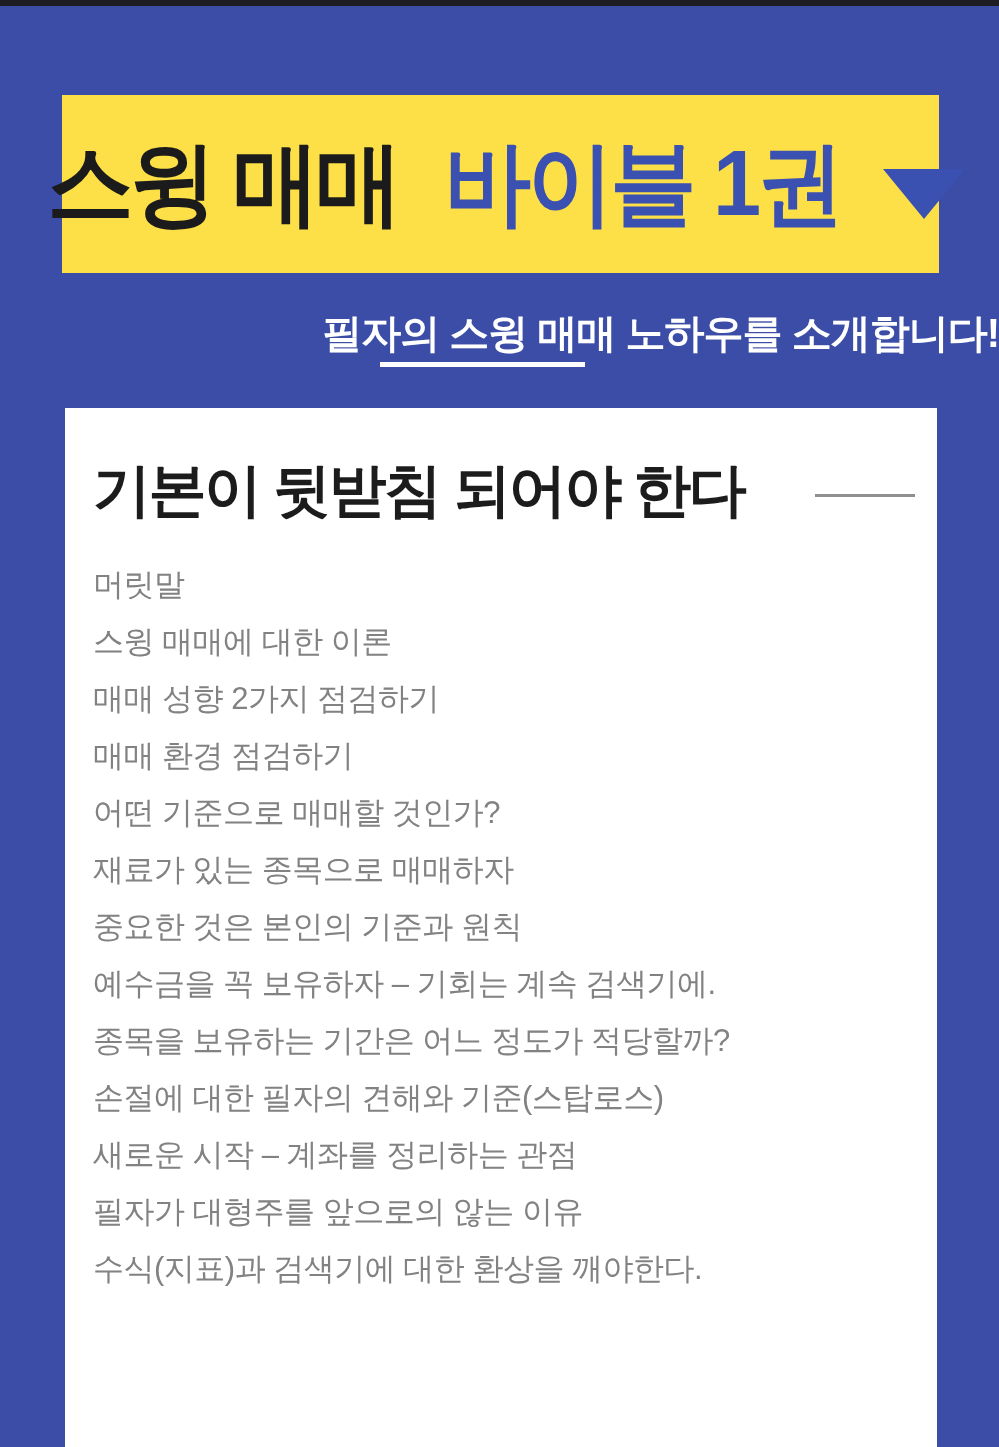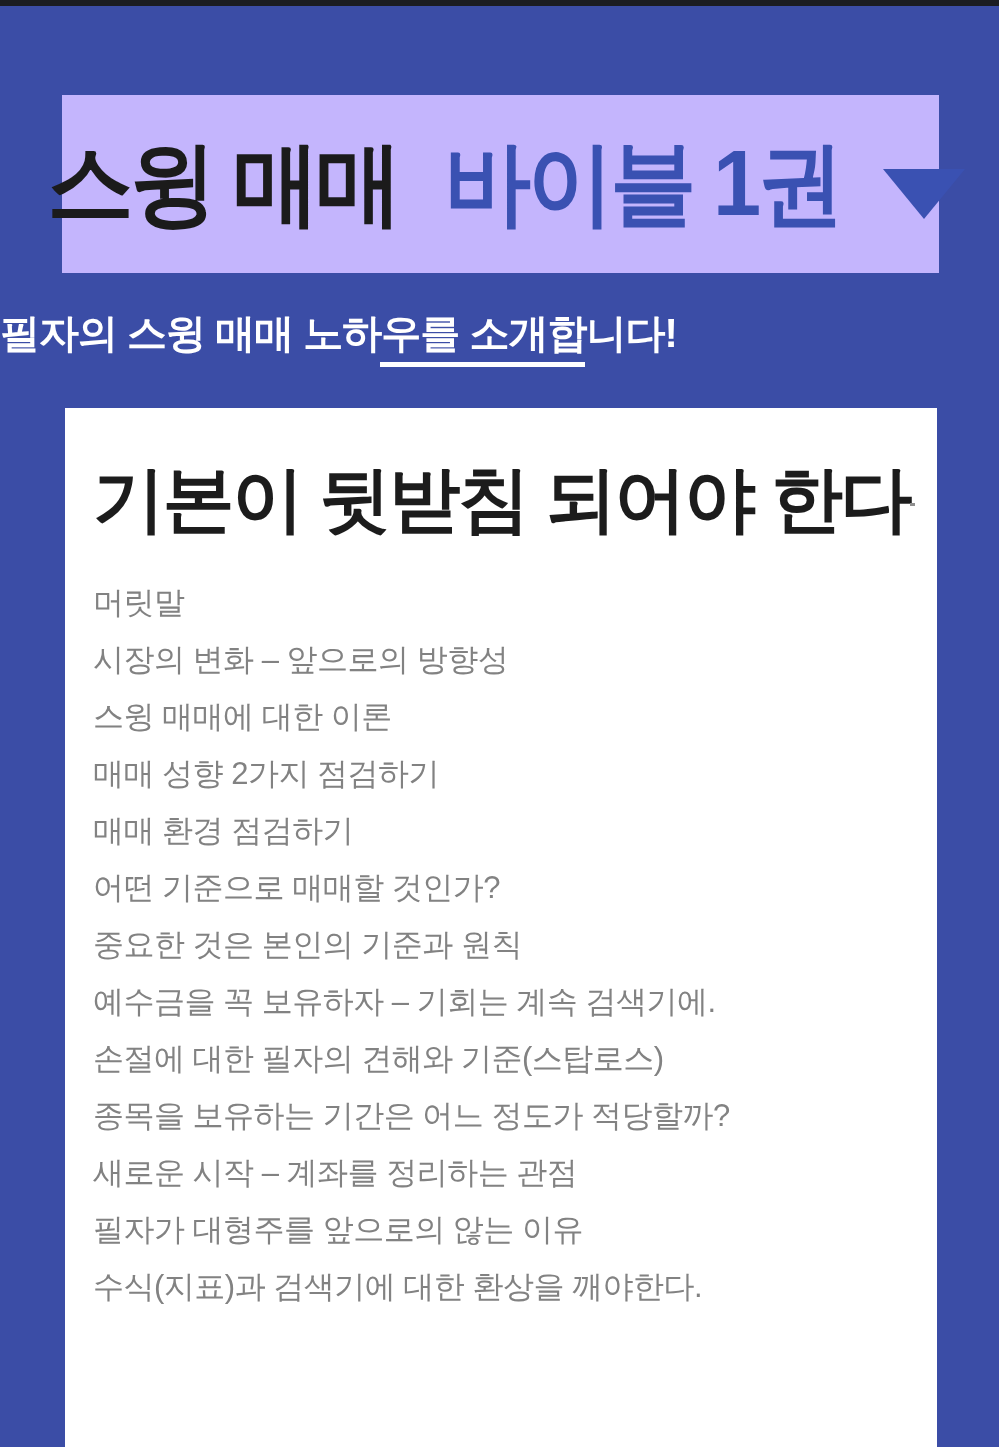--- a/index.html
+++ b/index.html
@@ -11,21 +11,21 @@
     position: relative;
   }
   .top-bar {
     position: absolute; top: 0; left: 0;
     width: 999px; height: 6px;
     background: #1B1D22;
   }
   .banner {
     position: absolute; left: 62px; top: 95px;
     width: 877px; height: 178px;
-    background: #c4b5fd;
+    background: #fde047;
     display: flex; align-items: center; justify-content: center;
   }
   .banner .title-black {
     font-size: 92px; font-weight: 900; color: #1B1B1B;
     letter-spacing: -4px; white-space: nowrap;
     transform: scaleX(0.94); transform-origin: center;
   }
   .banner .title-blue {
     font-size: 92px; font-weight: 900; color: #3A51B2;
     letter-spacing: -4px; white-space: nowrap; margin-left: 22px;
@@ -33,40 +33,40 @@
   }
   .banner .triangle-down {
     width: 0; height: 0; margin-left: 30px;
     border-left: 41px solid transparent;
     border-right: 41px solid transparent;
     border-top: 50px solid #3A51B2;
     transform: translateY(10px);
   }
   .subtitle {
     position: absolute; left: 0; top: 306px;
-    width: 999px; text-align: left;
+    width: 999px; text-align: right;
     font-size: 40px; font-weight: 700; color: #FFFFFF;
     letter-spacing: -1px;
   }
   .subtitle-underline {
     position: absolute; left: 380px; top: 362px;
     width: 205px; height: 5px; background: #FFFFFF;
   }
   .card {
     position: absolute; left: 65px; top: 408px;
     width: 872px; height: 1039px;
     background: #FFFFFF;
     box-sizing: border-box;
   }
   .heading-row {
     display: flex; align-items: center;
     padding: 44px 22px 0 28px;
   }
   .card-heading {
-    font-size: 72px; font-weight: 900; color: #1C1C1C;
+    font-size: 58px; font-weight: 900; color: #1C1C1C;
     letter-spacing: -2.5px; white-space: nowrap;
     margin: 0;
   }
   .heading-rule {
     margin-left: auto;
     width: 100px; height: 3px;
     background: #8F8F8F;
     margin-top: 8px;
   }
   .toc-list {
@@ -94,26 +94,26 @@
 <div class="subtitle">필자의 스윙 매매 노하우를 소개합니다!</div>
 <div class="subtitle-underline"></div>
 
 <div class="card">
   <div class="heading-row">
     <h1 class="card-heading">기본이 뒷받침 되어야 한다</h1>
     <div class="heading-rule"></div>
   </div>
   <ul class="toc-list">
     <li>머릿말</li>
-    <li>시장의 변화 – 앞으로의 방향성</li>
     <li>스윙 매매에 대한 이론</li>
     <li>매매 성향 2가지 점검하기</li>
     <li>매매 환경 점검하기</li>
     <li>어떤 기준으로 매매할 것인가?</li>
+    <li>재료가 있는 종목으로 매매하자</li>
     <li>중요한 것은 본인의 기준과 원칙</li>
     <li>예수금을 꼭 보유하자 – 기회는 계속 검색기에.</li>
+    <li>종목을 보유하는 기간은 어느 정도가 적당할까?</li>
     <li>손절에 대한 필자의 견해와 기준(스탑로스)</li>
-    <li>종목을 보유하는 기간은 어느 정도가 적당할까?</li>
     <li>새로운 시작 – 계좌를 정리하는 관점</li>
     <li>필자가 대형주를 앞으로의 않는 이유</li>
     <li>수식(지표)과 검색기에 대한 환상을 깨야한다.</li>
   </ul>
 </div>
 
 </body></html>

